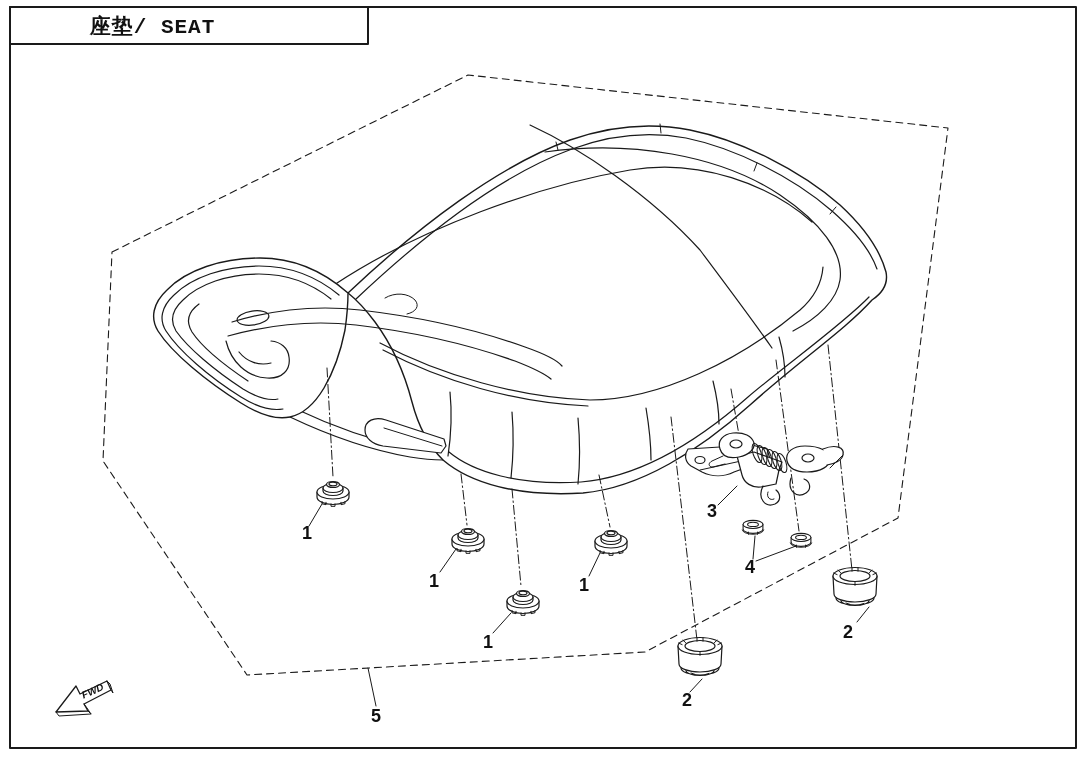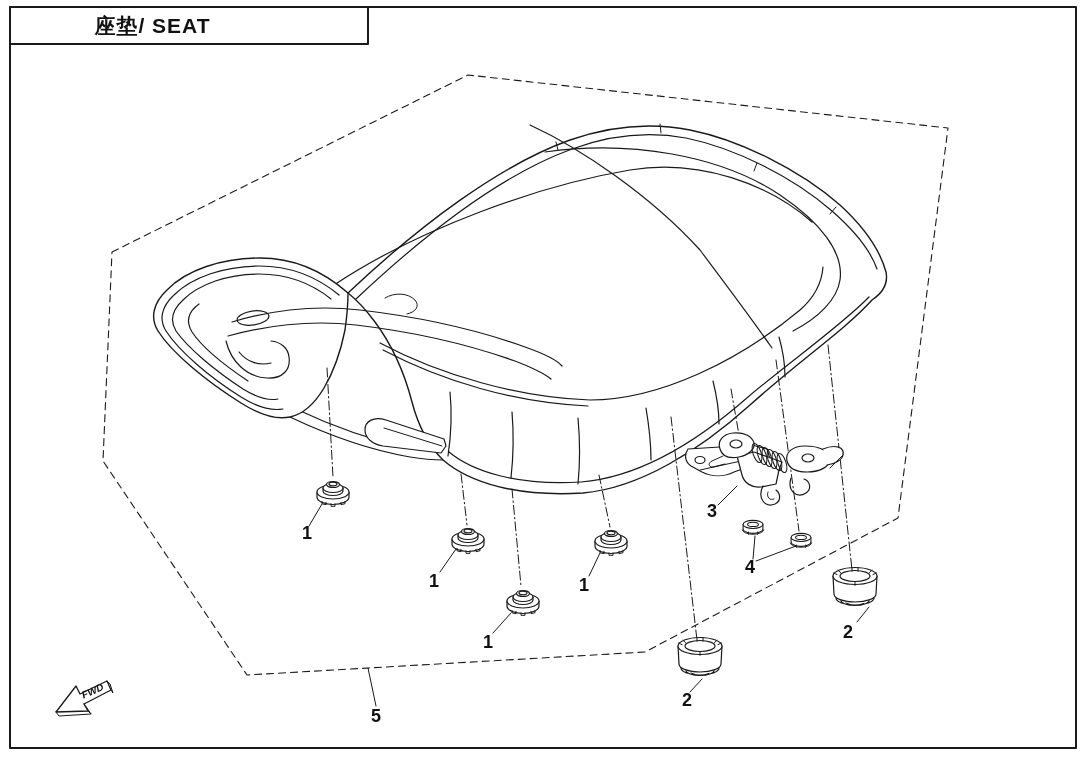--- a/index.html
+++ b/index.html
@@ -18,21 +18,21 @@
     font-weight:700;
     font-size:18px;
     color:#111;
     line-height:1;
     user-select:none;
   }
   #title-box{
     position:absolute;
     left:10px;top:7px;width:285px;height:37px;
     display:flex;align-items:center;justify-content:center;
-    font-family:Liberation Sans, sans-serif;
+    font-family:Liberation Mono, monospace;
     font-weight:700;
     font-size:21px;
     color:#111;
     letter-spacing:1px;
   }
 </style>
 </head>
 <body>
 
 <div id="stage">

